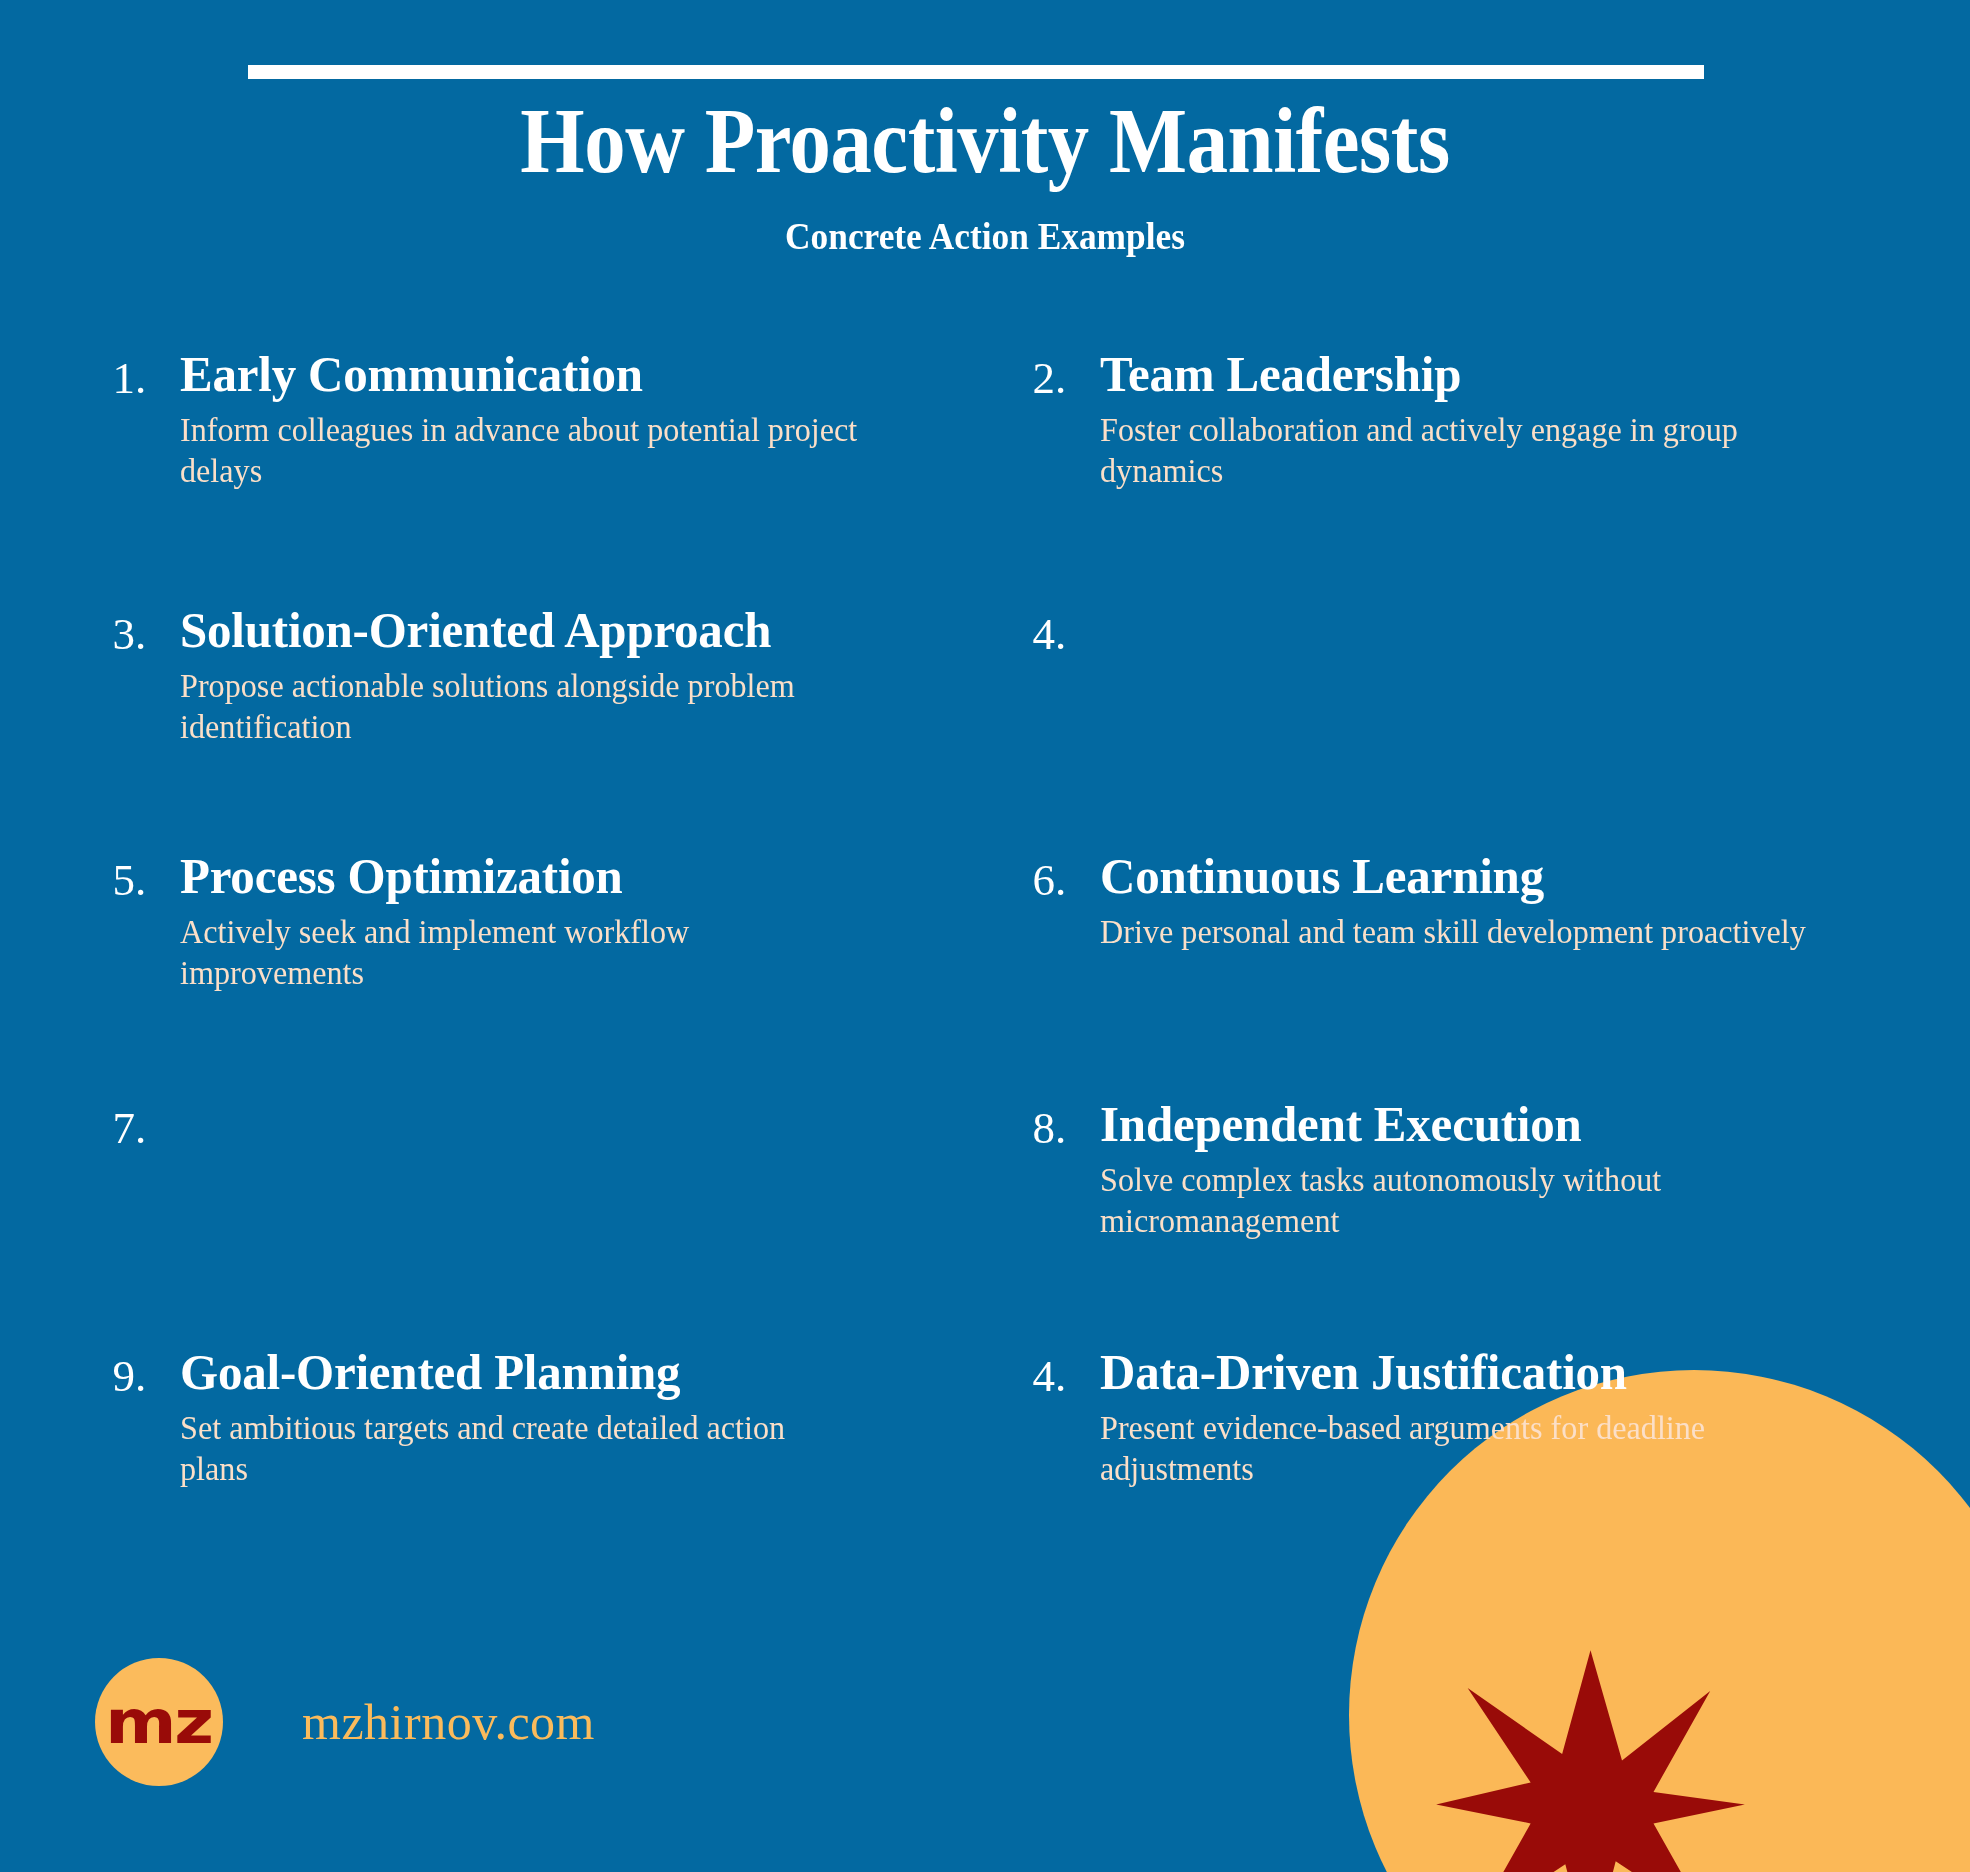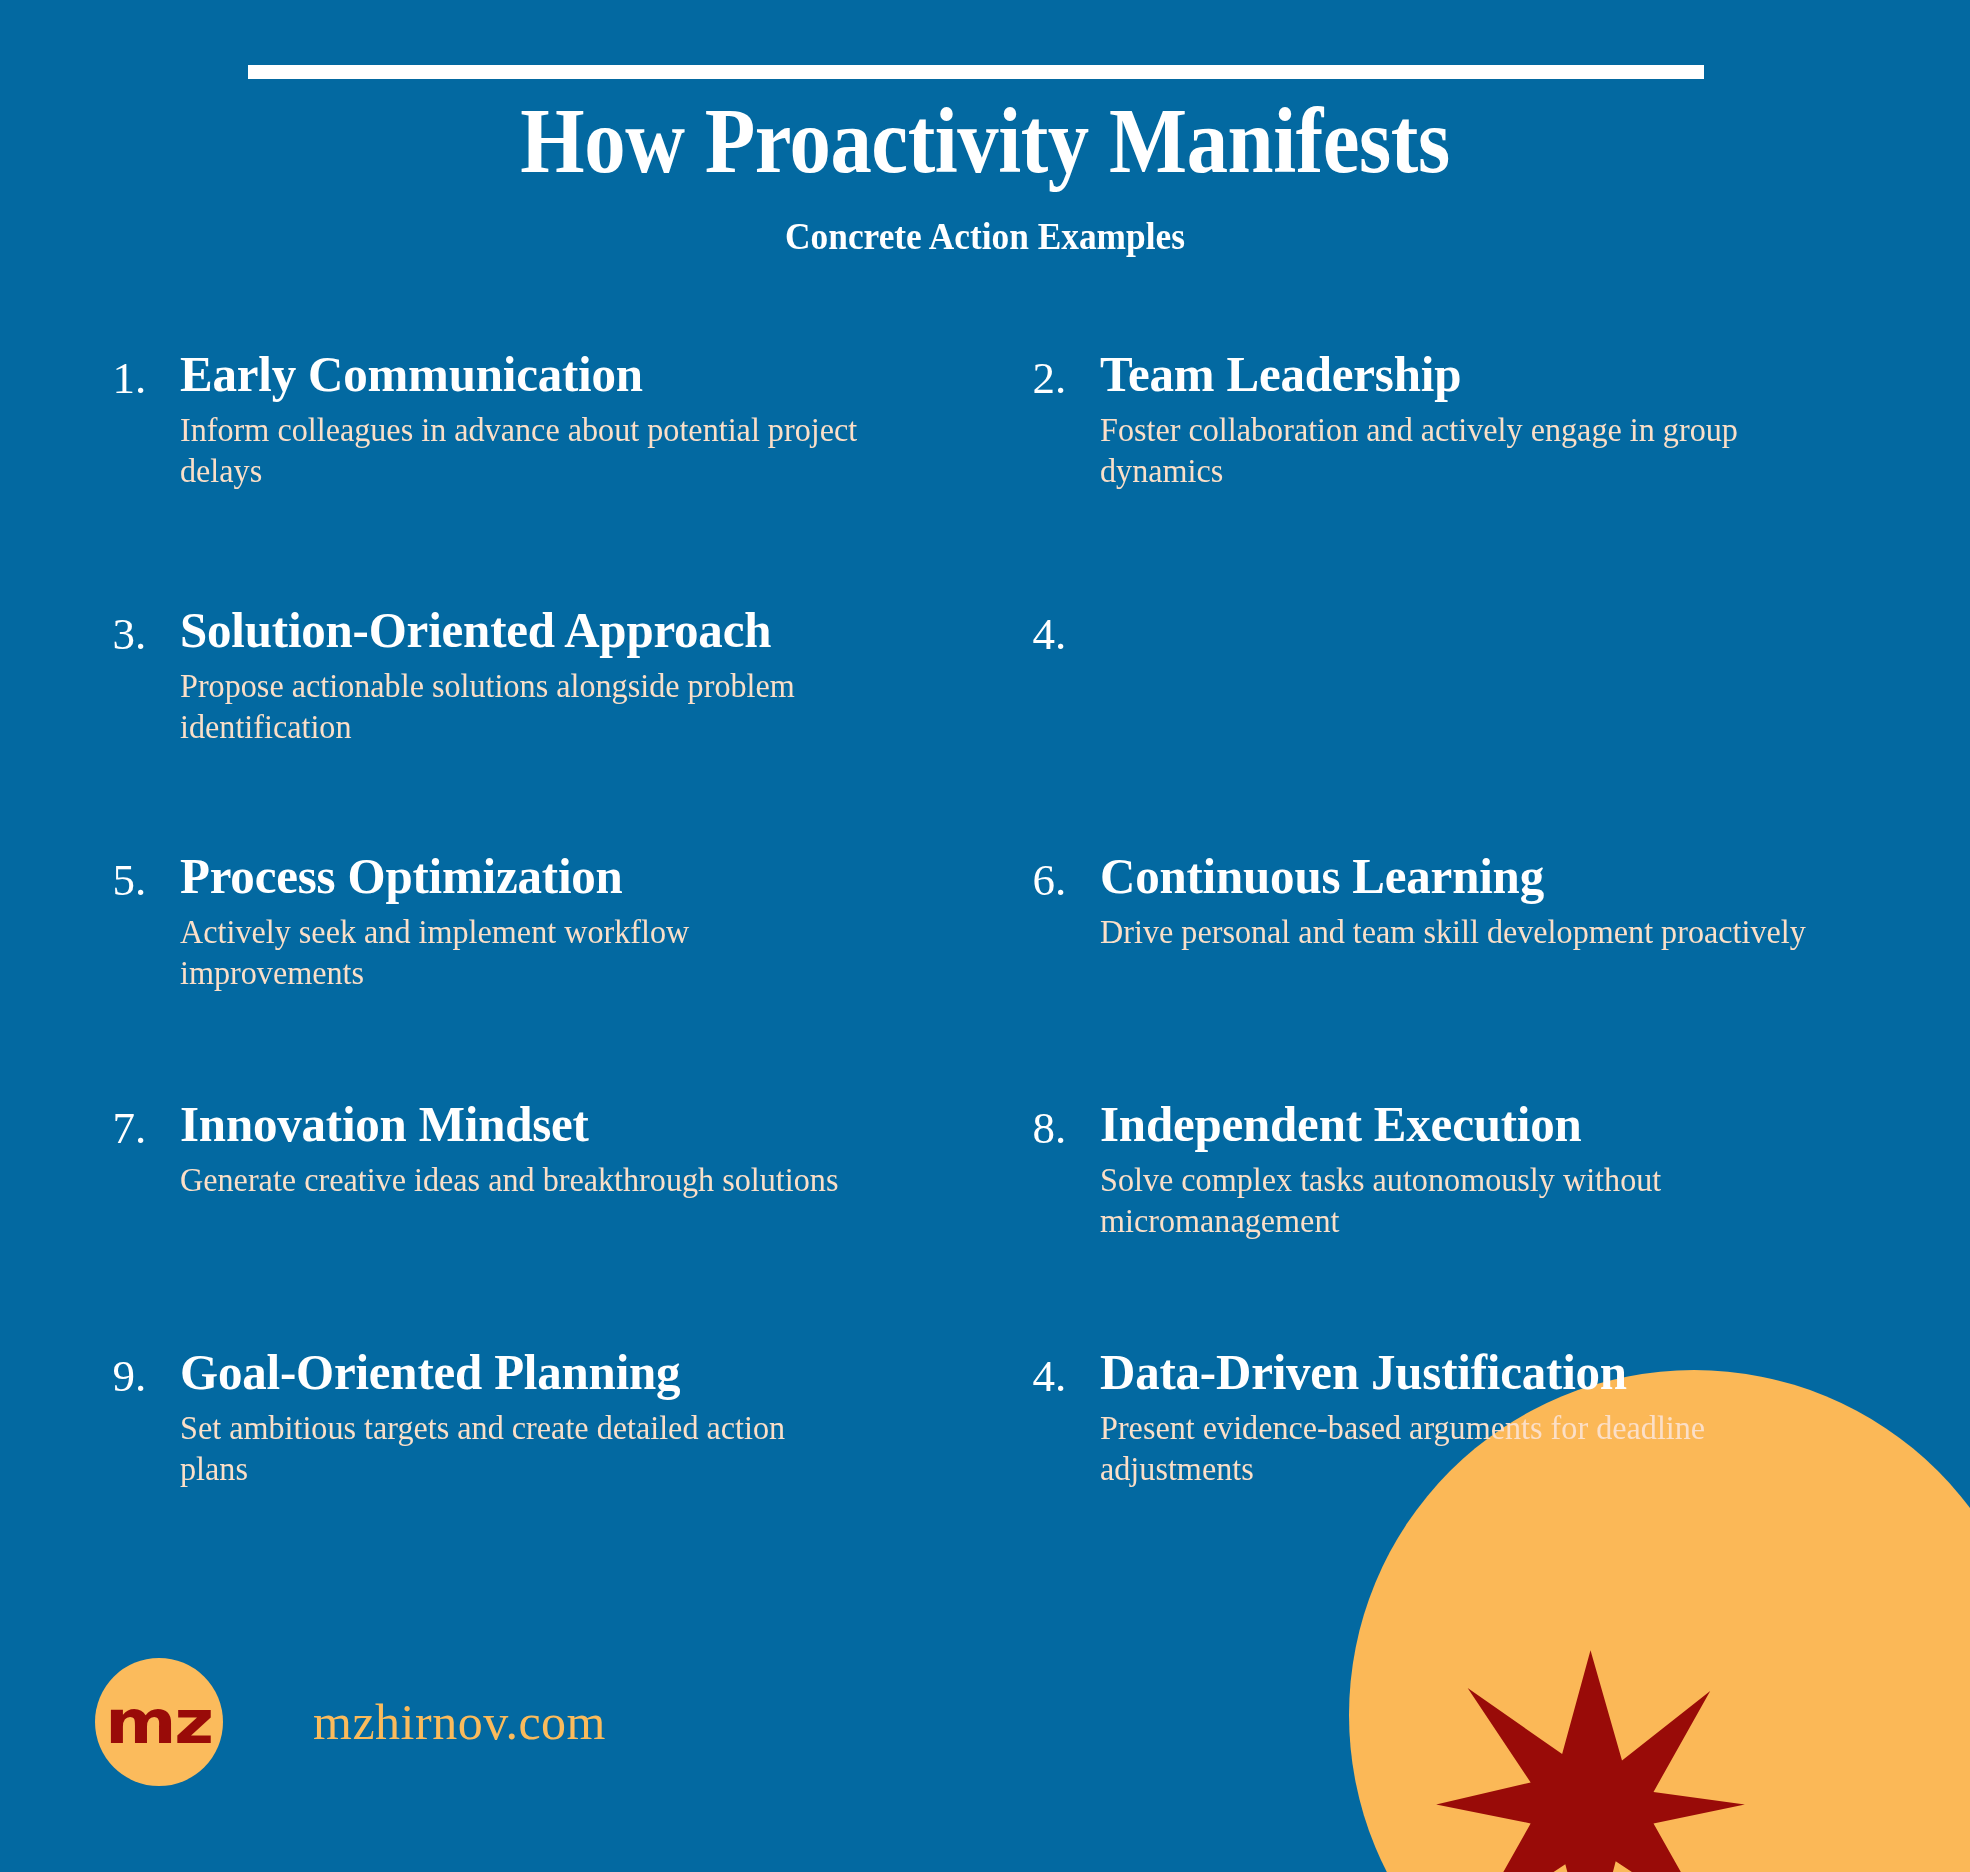--- a/index.html
+++ b/index.html
@@ -168,21 +168,21 @@
   .logo-badge .logo-text {
     font-family:"DejaVu Sans", "Liberation Sans", sans-serif;
     font-weight:700;
     font-size:61px;
     line-height:1;
     color:#990B08;
     letter-spacing:-2px;
     transform:translateY(-1px) scaleX(1.12);
   }
   .site-url {
-    margin-left:50px;
+    margin-left:39px;
     font-size:50px;
     font-weight:400;
     color:#FBBB5C;
     letter-spacing:0.5px;
   }
 </style>
 </head>
 <body>
 
 <div id="infographic">
@@ -224,24 +224,20 @@
       <div class="item h-78">
         <div class="item-num">5.</div>
         <div class="item-body">
           <div class="item-title">Process Optimization</div>
           <div class="item-desc">Actively seek and implement workflow improvements</div>
         </div>
       </div>
 
       <div class="item h-78">
         <div class="item-num">7.</div>
-        <div class="item-body">
-          <div class="item-title">Innovation Mindset</div>
-          <div class="item-desc">Generate creative ideas and breakthrough solutions</div>
-        </div>
       </div>
 
       <div class="item h-910">
         <div class="item-num">9.</div>
         <div class="item-body">
           <div class="item-title">Goal-Oriented Planning</div>
           <div class="item-desc">Set ambitious targets and create detailed action plans</div>
         </div>
       </div>
 

